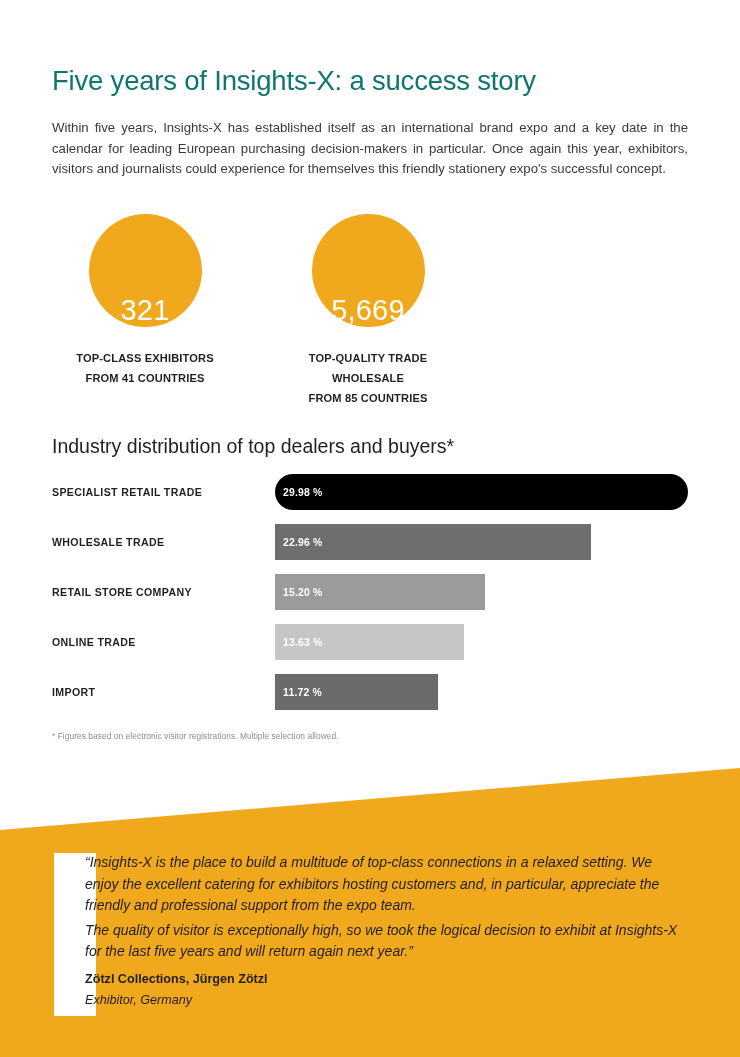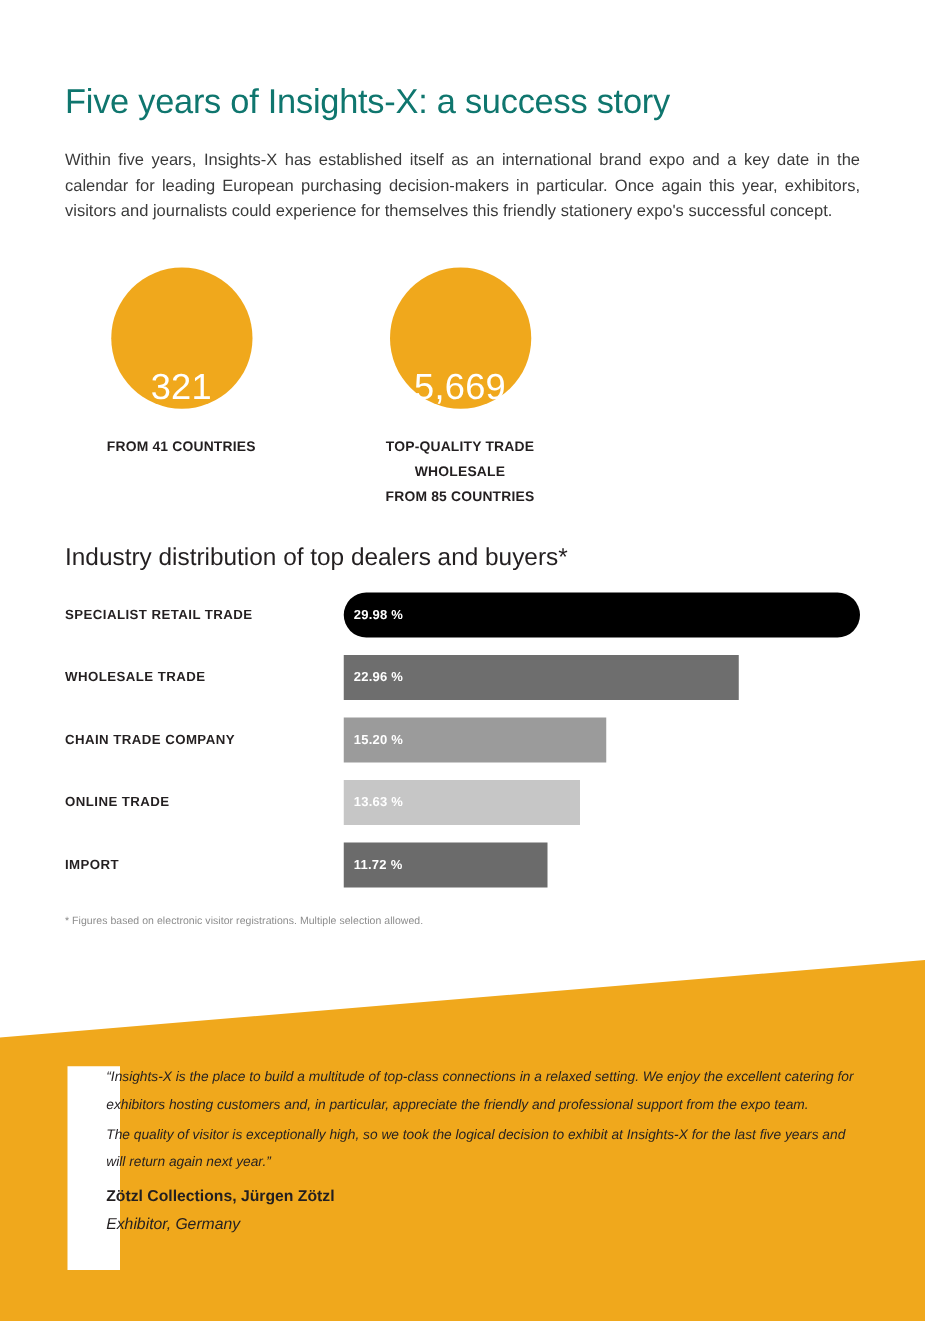--- a/index.html
+++ b/index.html
@@ -171,21 +171,21 @@
     background: #ffffff;
   }
   .quote-body {
     position: absolute;
     left: 85px;
     top: 92px;
     width: 600px;
     color: #231f20;
   }
   .quote-para {
-    font-size: 11px;
+    font-size: 14px;
     font-style: italic;
     line-height: 21.5px;
     margin: 0 0 3px 0;
   }
   .quote-name {
     font-size: 12.6px;
     font-weight: bold;
     line-height: 21.5px;
     margin: 6px 0 0 0;
   }
@@ -205,20 +205,21 @@
 
   <p class="intro">Within five years, Insights-X has established itself as an international brand expo and a key date in the calendar for leading European purchasing decision-makers in particular. Once again this year, exhibitors, visitors and journalists could experience for themselves this friendly stationery expo's successful concept.</p>
 
   <div class="stats">
 
     <div class="stat s0">
       <div class="circle" style="background: rgb(240, 168, 28);">
         <span class="circle-value">321</span>
       </div>
       <div class="stat-caption">
+        <div>TOP-CLASS EXHIBITORS</div>
         <div>FROM 41 COUNTRIES</div>
       </div>
     </div>
 
     <div class="stat s1">
       <div class="circle" style="background: rgb(240, 168, 28);">
         <span class="circle-value">5,669</span>
       </div>
       <div class="stat-caption">
         <div>TOP-QUALITY TRADE WHOLESALE</div>
@@ -238,21 +239,21 @@
         <span class="bar-value">29.98 %</span>
       </div>
     </div>
     <div class="bar-row">
       <div class="bar-label">WHOLESALE TRADE</div>
       <div class="bar" style="width: 316px; background: rgb(110, 110, 110);">
         <span class="bar-value">22.96 %</span>
       </div>
     </div>
     <div class="bar-row">
-      <div class="bar-label">CHAIN TRADE COMPANY</div>
+      <div class="bar-label">RETAIL STORE COMPANY</div>
       <div class="bar" style="width: 210px; background: rgb(155, 155, 155);">
         <span class="bar-value">15.20 %</span>
       </div>
     </div>
     <div class="bar-row">
       <div class="bar-label">ONLINE TRADE</div>
       <div class="bar" style="width: 189px; background: rgb(198, 198, 198);">
         <span class="bar-value">13.63 %</span>
       </div>
     </div>

